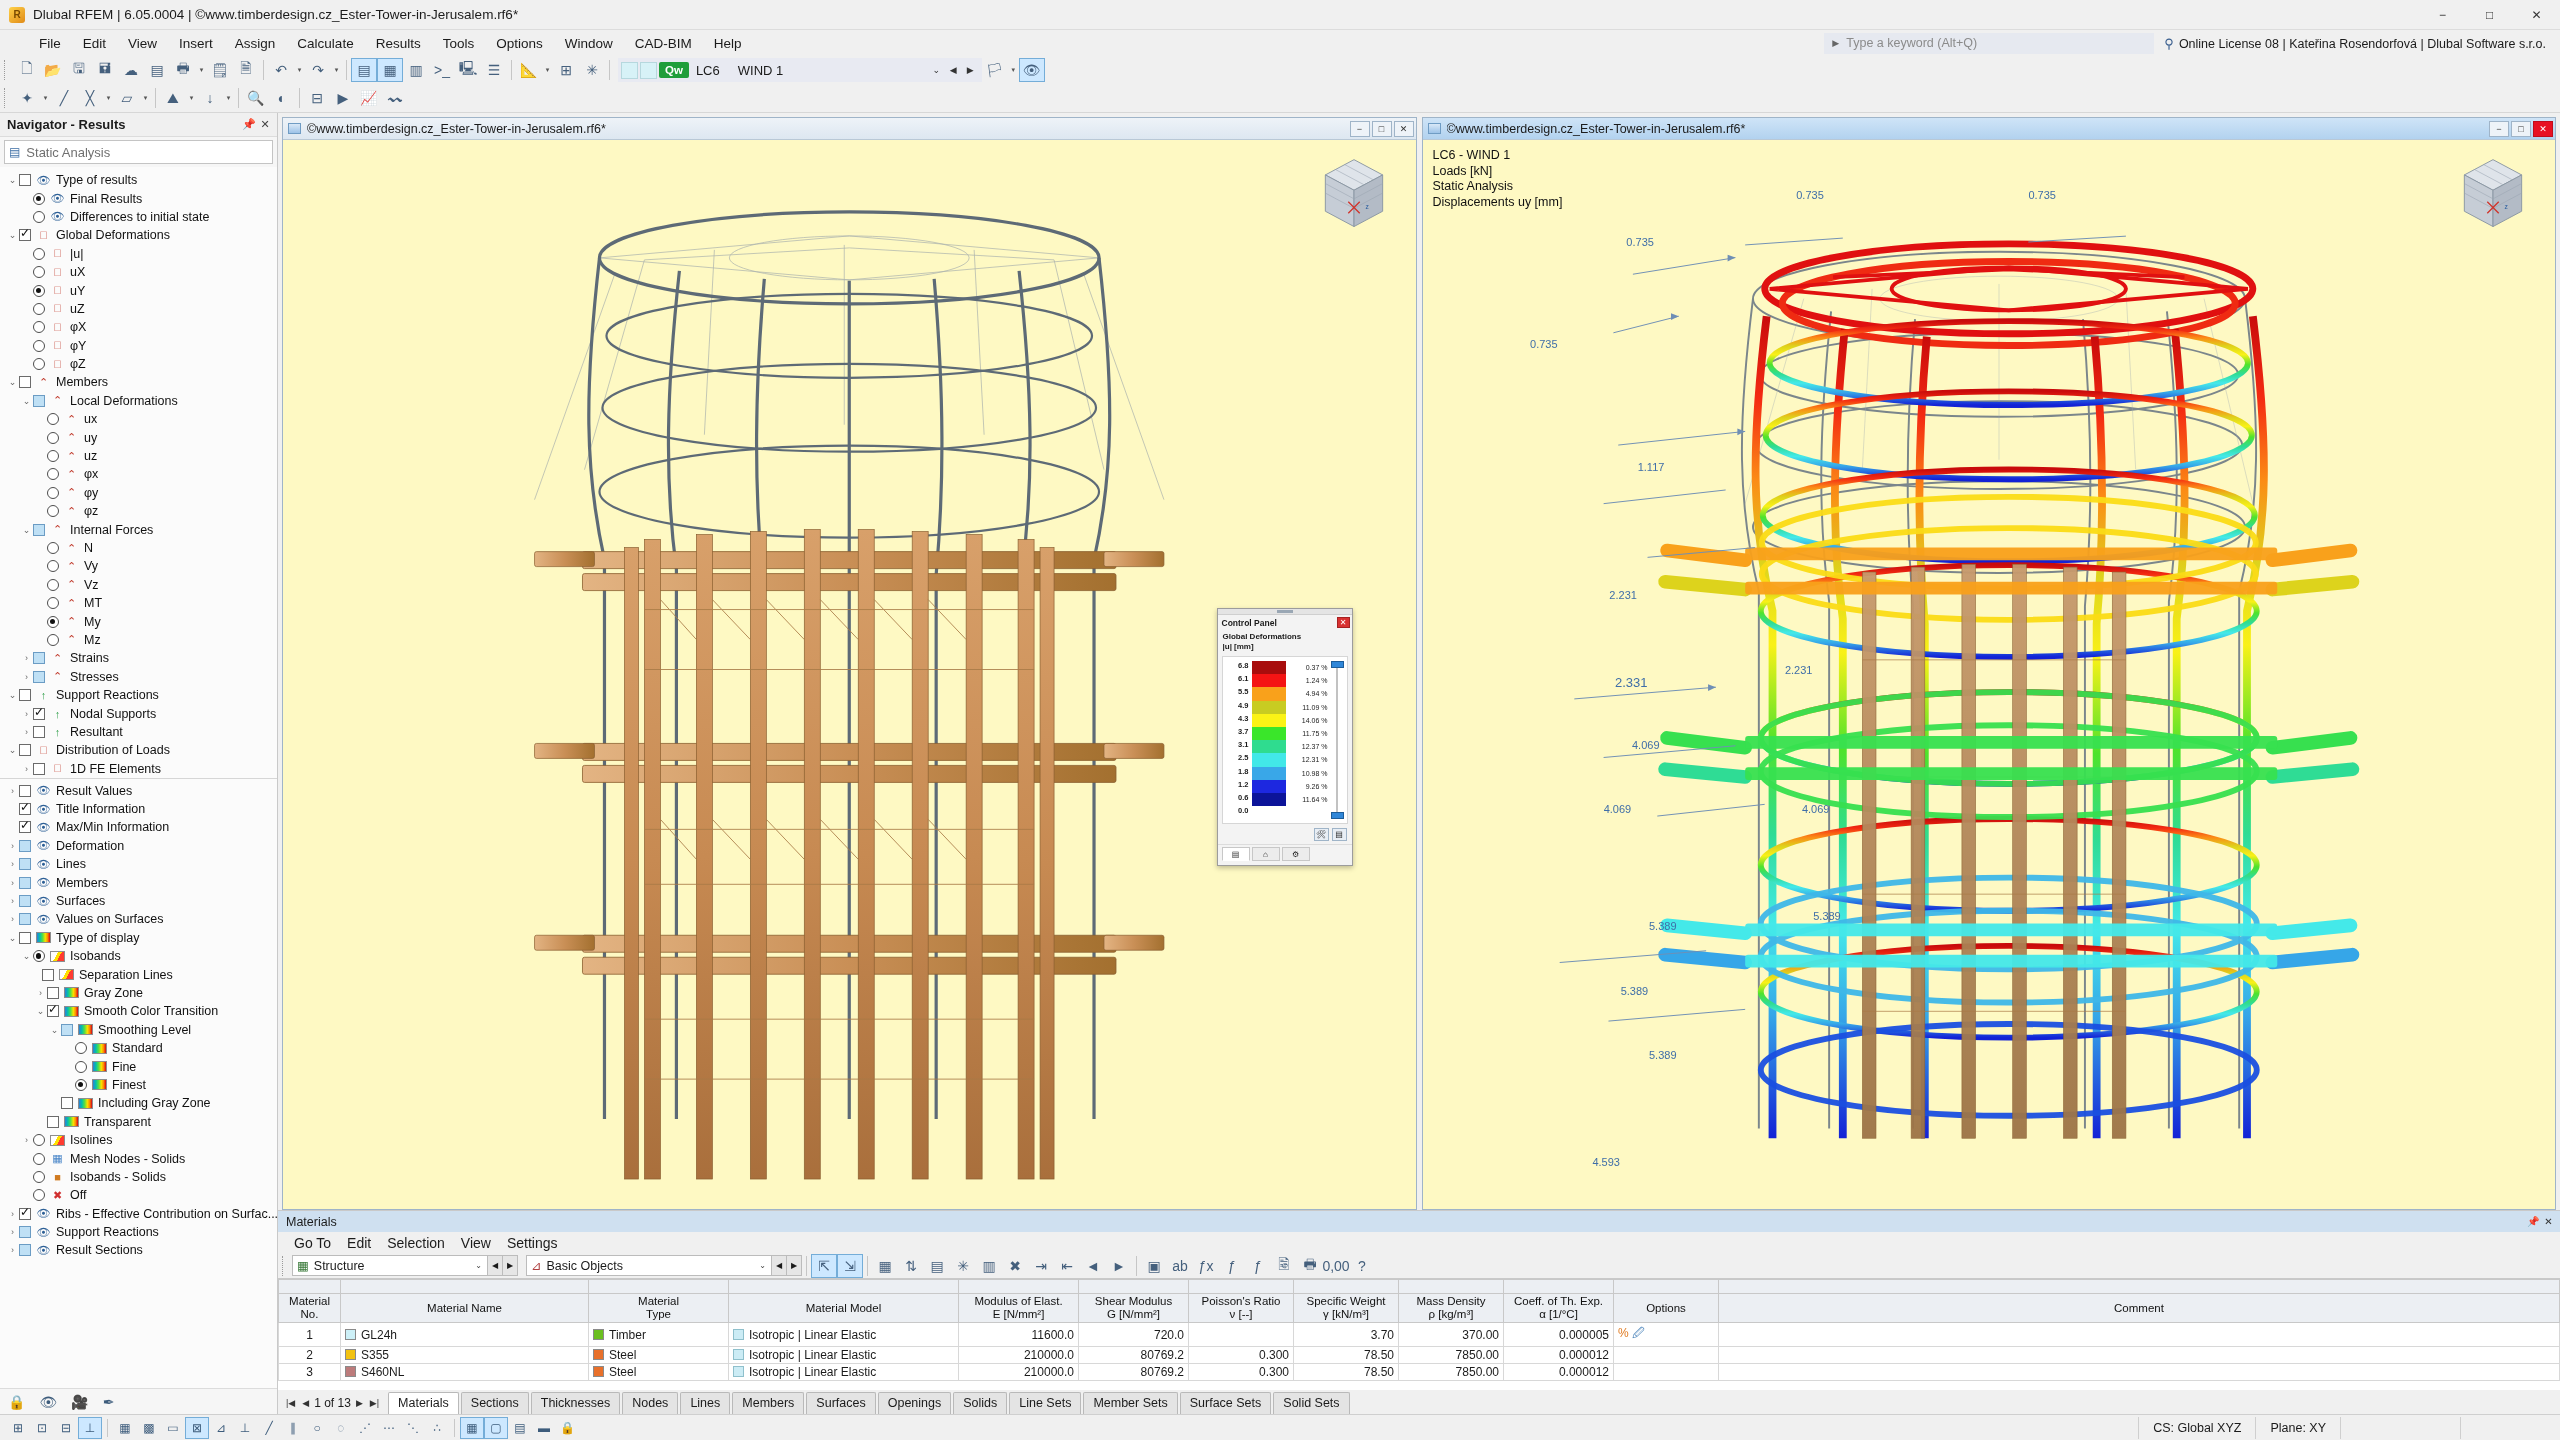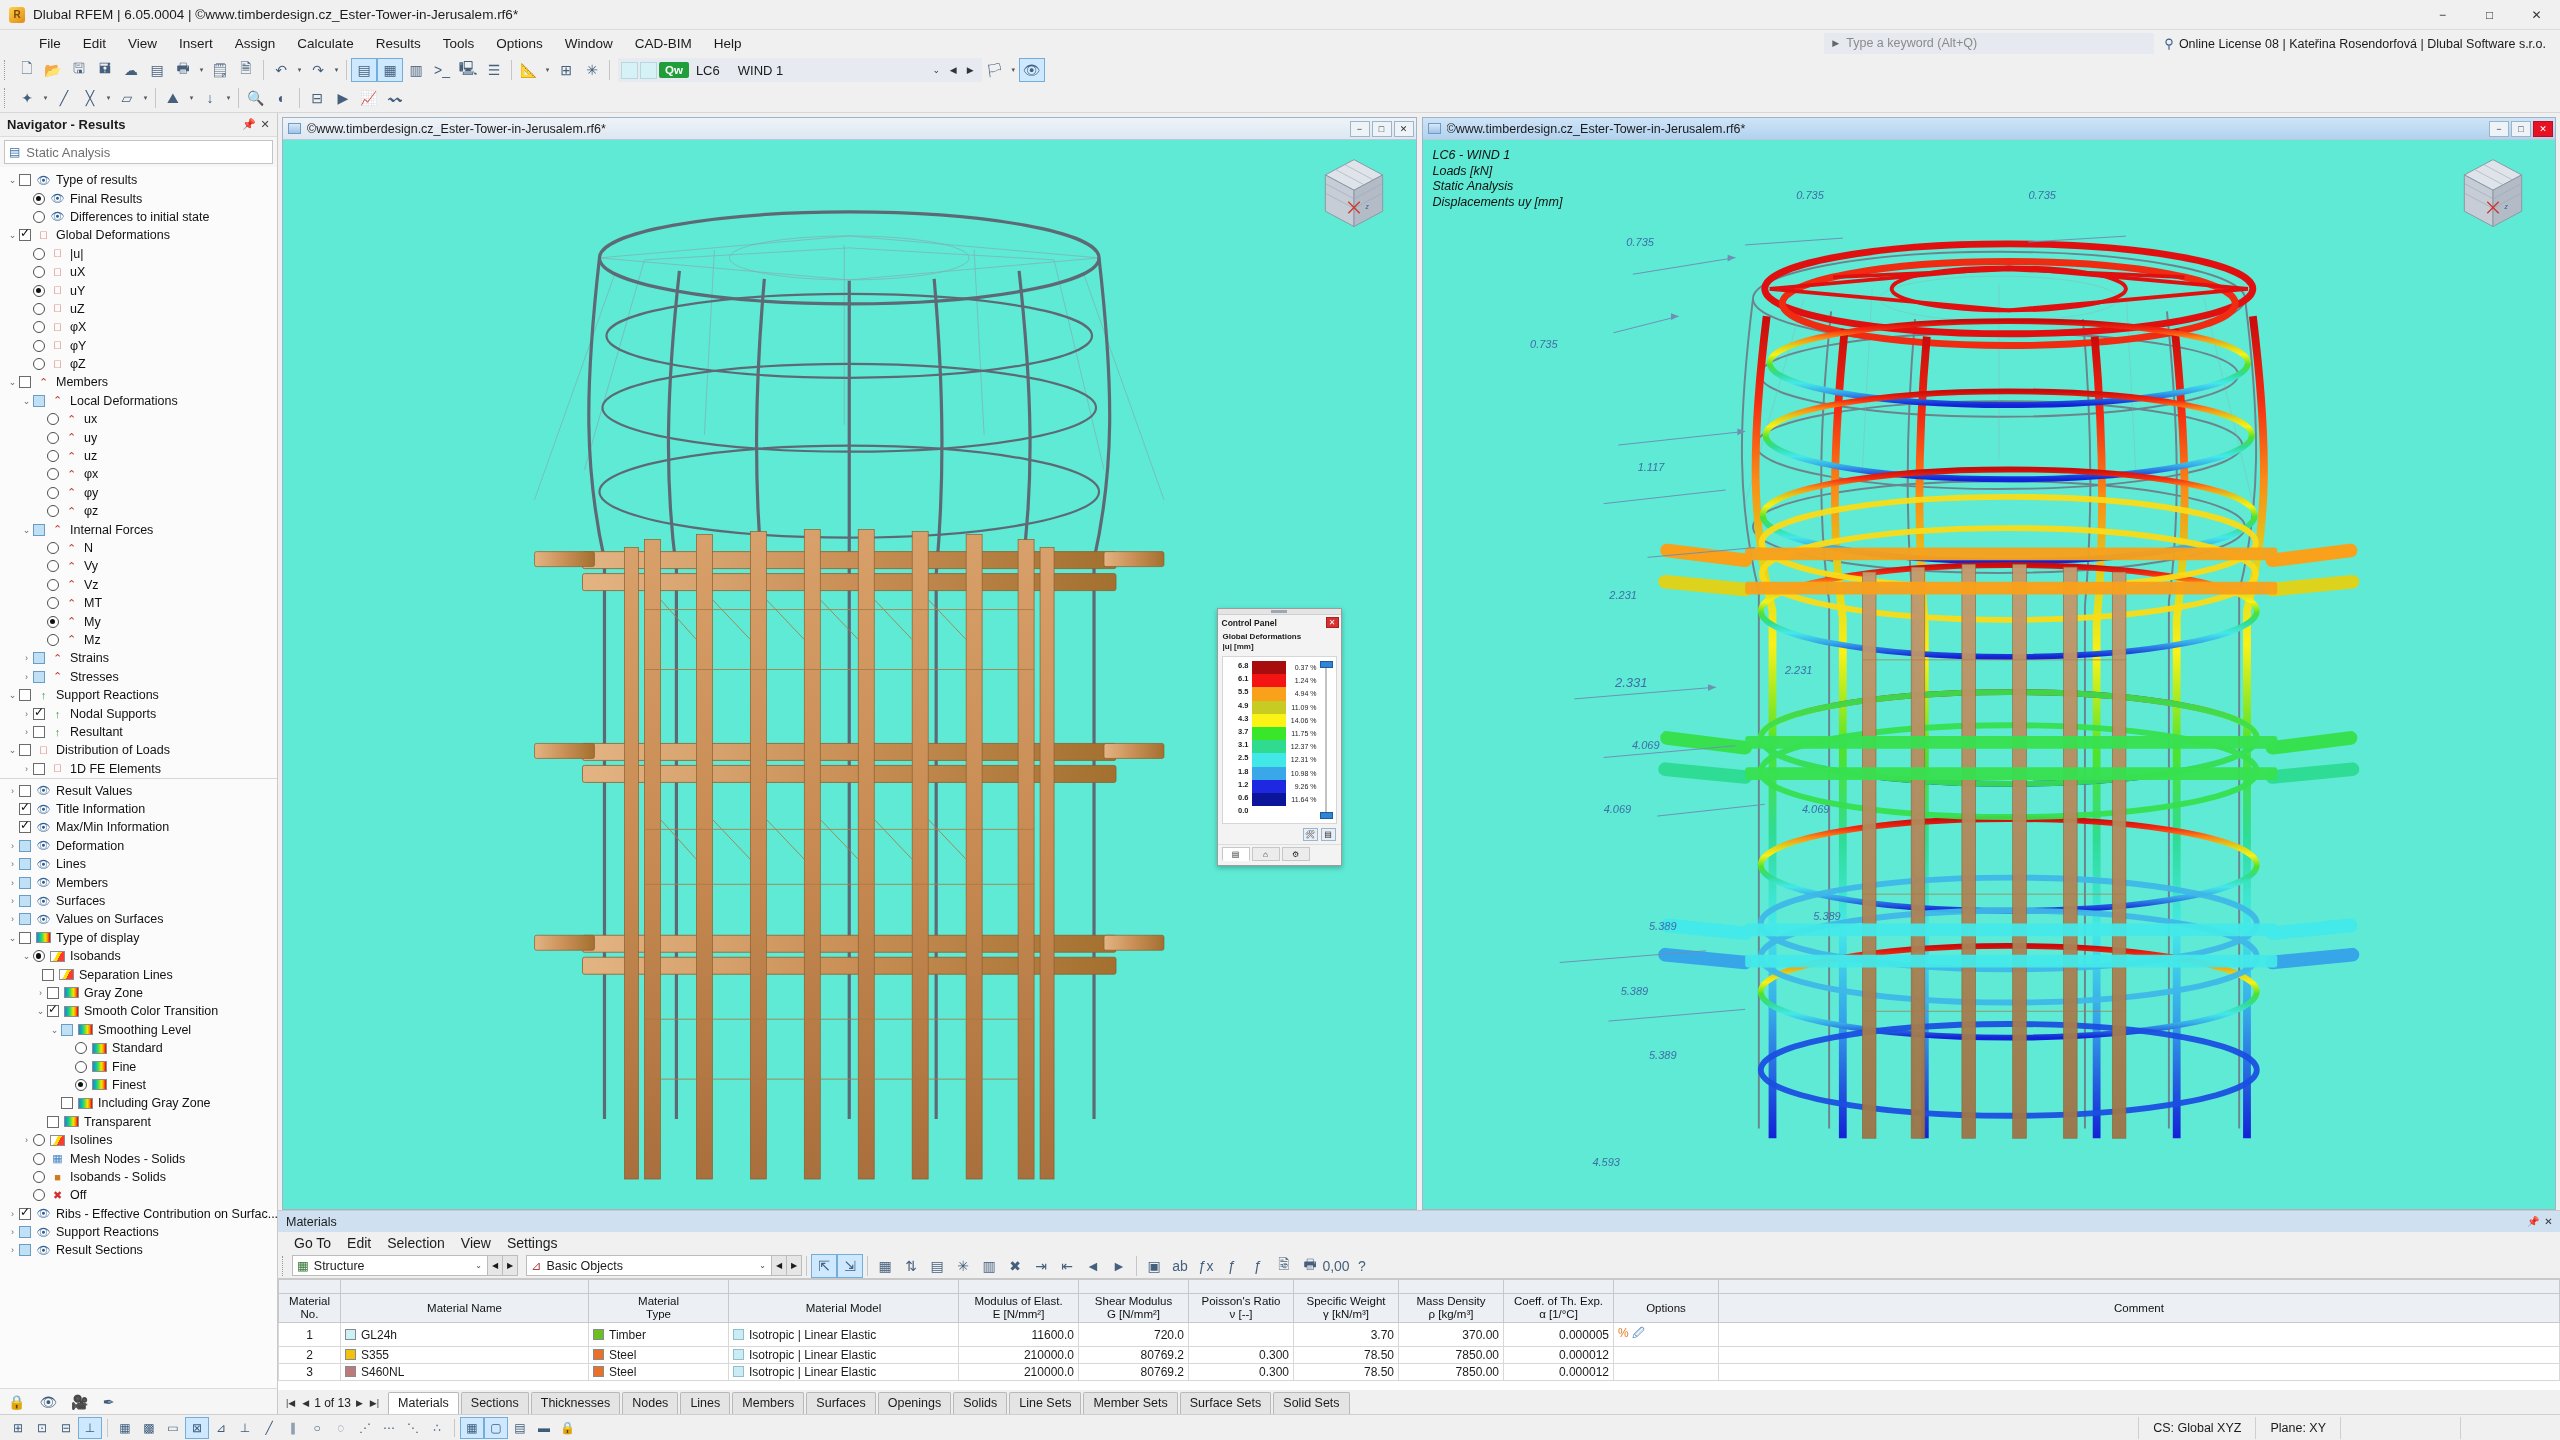--- a/index.html
+++ b/index.html
@@ -123,31 +123,31 @@
     background: linear-gradient(#eef3f8,#dde7f1); border-bottom: 1px solid #b9c8d6; flex: none;
   }
   .vp.active .vp-head { background: linear-gradient(#cfe4f7,#b2d2ef); }
   .vp-ic { width: 13px; height: 11px; margin-right: 6px; background: linear-gradient(#d9e8f7,#9dc3e8); border: 1px solid #6f9cc4; }
   .vp-title { font-size: 12.5px; flex: 1; white-space: nowrap; overflow: hidden; }
   .vp-btn {
     width: 20px; height: 16px; margin-right: 2px; border: 1px solid #9fb4c8; background: #eef3f8;
     display: flex; align-items: center; justify-content: center; font-size: 9px; color: #333;
   }
   .vp-btn.close { background: #e81123; color: #fff; border-color: #c00d1c; }
-  .vp-body { flex: 1; position: relative; overflow: hidden; background: #5eead4; font-style: italic; }
+  .vp-body { flex: 1; position: relative; overflow: hidden; background: #fef9c3; }
 
   
   .vp-info { position: absolute; left: 10px; top: 8px; font-size: 12.5px; line-height: 15.5px; color: #111; }
 
   
   .cube { position: absolute; right: 14px; top: 12px; width: 96px; height: 86px; }
 
   
   .cpanel {
-    position: absolute; width: 125px; background: #f3f3f3; border: 1px solid #9c9c9c;
+    position: absolute; width: 136px; background: #f3f3f3; border: 1px solid #9c9c9c;
     box-shadow: 0 2px 5px rgba(0,0,0,.25); font-size: 8.5px; z-index: 40;
   }
   .cp-grip { height: 6px; background: #e4e4e4; border-bottom: 1px solid #cfcfcf; display: flex; align-items: center; justify-content: center; }
   .cp-grip i { display: block; width: 16px; height: 3px; background: #9aa7b4; }
   .cp-head { height: 15px; display: flex; align-items: center; padding: 0 2px 0 4px; }
   .cp-title { font-size: 8.5px; font-weight: bold; flex: 1; }
   .cp-x { width: 13px; height: 11px; background: #d83030; color: #fff; display: flex; align-items: center; justify-content: center; font-size: 8px; border: 1px solid #a62121; }
   .cp-sub { padding: 2px 5px 4px 5px; font-size: 8px; font-weight: bold; line-height: 10px; }
   .cp-legend { background: #fff; margin: 0 4px; border: 1px solid #d6d6d6; padding: 4px 3px; display: flex; }
   .cp-vals { width: 26px; display: flex; flex-direction: column; font-size: 7.5px; font-weight: bold; text-align: right; padding-right: 3px; }

